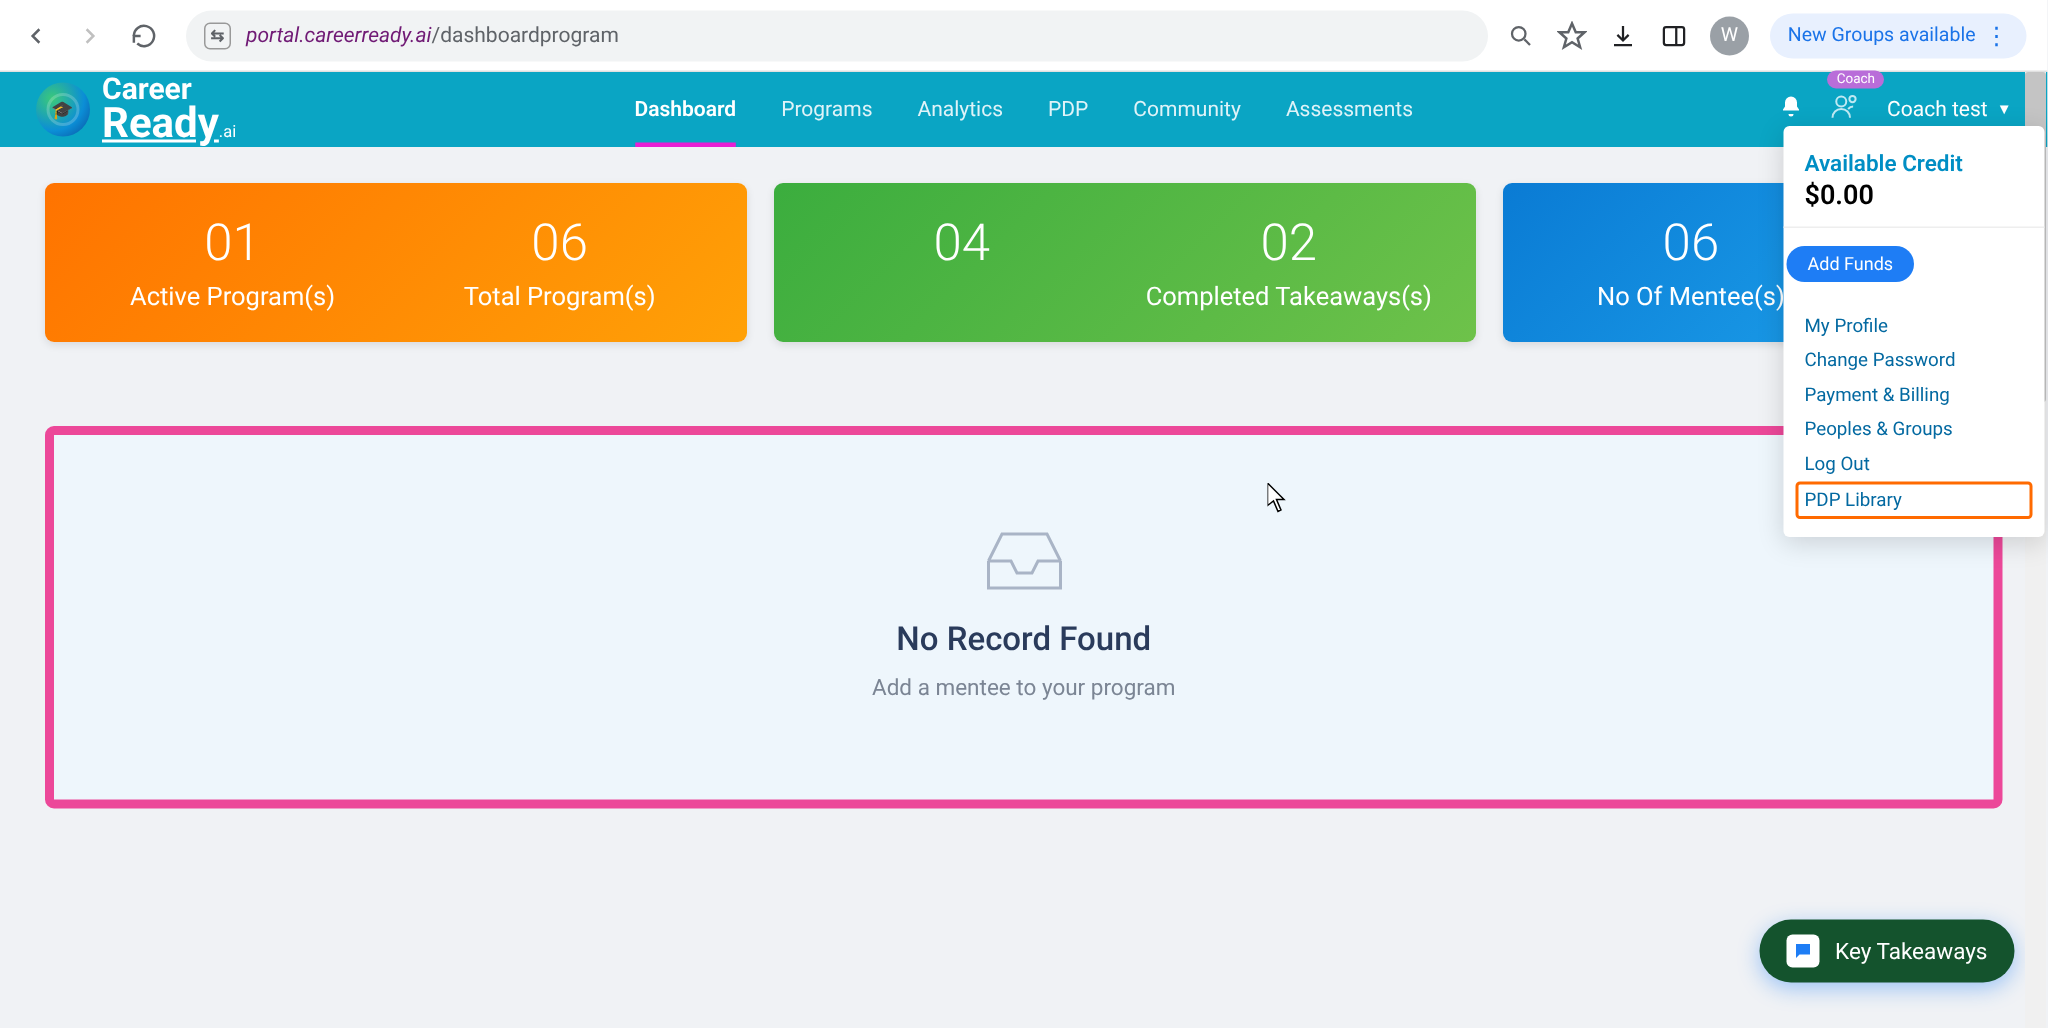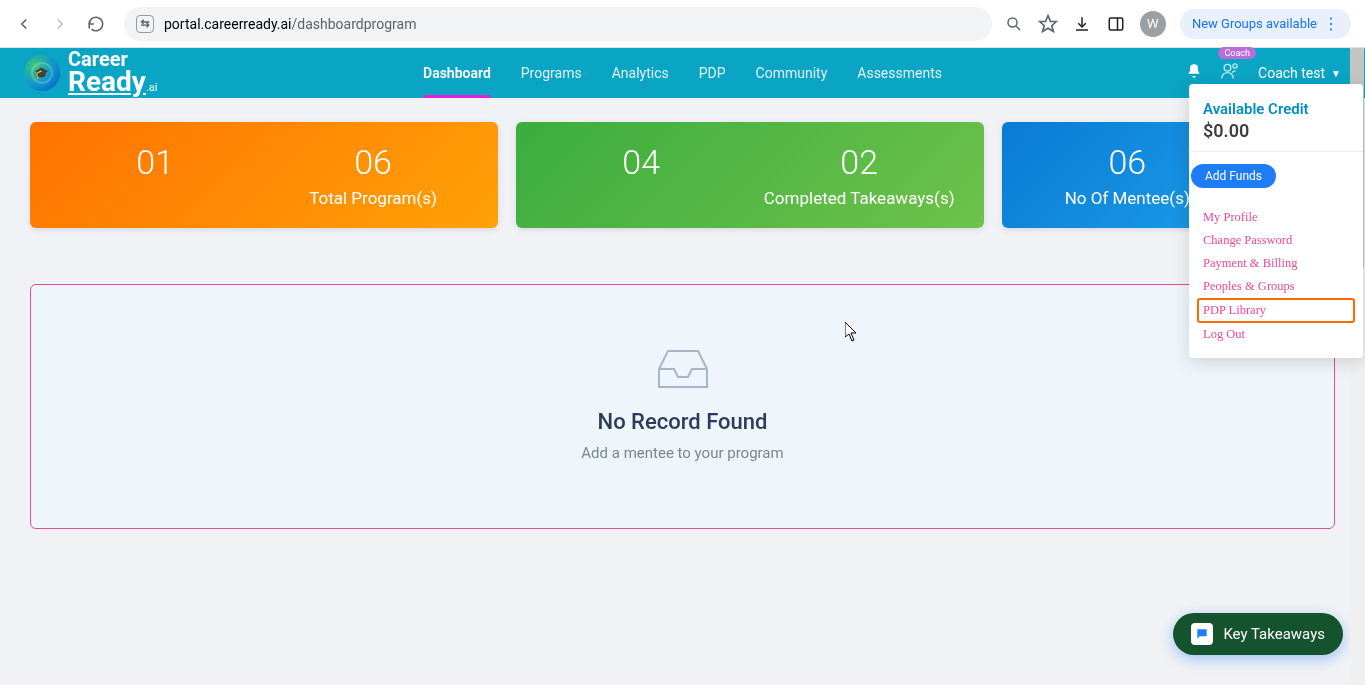--- a/index.html
+++ b/index.html
@@ -5,21 +5,21 @@
     * { margin: 0; padding: 0; box-sizing: border-box; font-family: -apple-system, BlinkMacSystemFont, "Segoe UI", Roboto, sans-serif; }
     body { background: #f0f2f5; width: 1365px; height: 685px; overflow: hidden; }
 
     
     .browser-bar { height: 48px; background: #fff; display: flex; align-items: center; padding: 0 8px; border-bottom: 1px solid #e0e0e0; gap: 4px; }
     .nav-btn { width: 32px; height: 32px; display: flex; align-items: center; justify-content: center; border-radius: 16px; cursor: pointer; color: #5f6368; }
     .nav-btn.disabled { color: #c0c0c0; }
     .url-bar { flex: 1; height: 34px; background: #f1f3f4; border-radius: 17px; display: flex; align-items: center; padding: 0 12px; margin: 0 8px; gap: 10px; }
     .url-icon { width: 18px; height: 18px; display: flex; align-items: center; justify-content: center; color: #5f6368; font-size:11px; font-weight:bold; border:1px solid #999; border-radius:4px; padding:1px 2px;}
     .url-text { color: #202124; font-size: 14px; }
-    .url-domain { color: #000000; }
+    .url-domain { color: #701a75; font-style: italic; }
     .url-path { color: #5f6368; }
     .toolbar-right { display: flex; align-items: center; gap: 14px; padding-right: 6px; }
     .toolbar-icon { width: 20px; height: 20px; display: flex; align-items: center; justify-content: center; color: #5f6368; cursor: pointer; }
     .avatar-circle { width: 26px; height: 26px; border-radius: 50%; background: #9aa0a6; color: #fff; display: flex; align-items: center; justify-content: center; font-size: 13px; }
     .chrome-pill { background: #e8f0fe; border-radius: 17px; padding: 7px 12px; display: flex; align-items: center; gap: 6px; color: #1a73e8; font-size: 13px; cursor: pointer; }
     .chrome-pill .dots { color: #1a73e8; font-size: 16px; line-height: 1; }
 
     
     .app-header { height: 50px; background: #0aa5c4; display: flex; align-items: center; padding: 0 24px; position: relative; }
     .logo-wrap { display: flex; align-items: center; gap: 8px; }
@@ -49,33 +49,33 @@
     .stat-card.orange { background: linear-gradient(135deg, #ff7300, #ffa107); flex: 2; display: flex; }
     .stat-card.orange .half { flex: 1; text-align: center; }
     .stat-card.green { background: linear-gradient(135deg, #3bad3e, #6ec24a); flex: 2; display: flex; }
     .stat-card.green .half { flex: 1; text-align: center; }
     .stat-card.blue { background: linear-gradient(135deg, #0a7bd4, #1b9ce8); flex: 1; text-align: center; }
     .stat-card.teal { background: linear-gradient(135deg, #06b394, #0fd6b0); flex: 0.15; }
     .stat-num { font-size: 34px; font-weight: 300; }
     .stat-label { font-size: 17px; margin-top: 6px; font-weight: 400; }
 
     
-    .empty-panel { margin-top: 56px; border: 1px solid #ec4899; border-radius: 6px; background: #eef6fc; padding: 58px 24px 66px; text-align: center; }
+    .empty-panel { margin-top: 56px; border: 6px solid #ec4899; border-radius: 6px; background: #eef6fc; padding: 58px 24px 66px; text-align: center; }
     .empty-icon { width: 58px; height: 50px; margin: 0 auto 16px; }
     .empty-title { font-size: 22px; color: #2a3b5b; font-weight: 500; margin-bottom: 10px; }
     .empty-sub { font-size: 15px; color: #7b8594; }
 
     
     .dropdown-panel { position: absolute; top: 84px; right: 2px; width: 174px; background: #fff; border-radius: 4px; box-shadow: 0 4px 18px rgba(0,0,0,0.15); padding: 12px 0; z-index: 100; }
     .dd-section { padding: 4px 14px 10px; border-bottom: 1px solid #eee; }
     .dd-title { color: #008ec4; font-size: 15px; font-weight: 600; margin-bottom: 2px; }
-    .dd-amount { color: #404040; font-size: 18px; font-weight: 600; }
+    .dd-amount { color: #000000; font-size: 18px; font-weight: 600; }
     .dd-add-funds { margin: 12px 2px; background: #1e7df5; color: #fff; border: none; border-radius: 14px; padding: 5px 14px; font-size: 12px; cursor: pointer; }
     .dd-list { padding-top: 6px; }
-    .dd-link { padding: 4px 14px; font-size: 12.5px; color: #ec4899; cursor: pointer; font-family: Liberation Serif, serif; }
+    .dd-link { padding: 4px 14px; font-size: 12.5px; color: #0369a1; cursor: pointer; }
     .dd-link.highlighted { border: 2px solid #ff6a00; border-radius: 3px; margin: 0 8px; padding: 3px 4px; }
 
     
     .kt-pill { position: fixed; bottom: 30px; right: 22px; background: #14532d; color: #fff; border-radius: 26px; padding: 10px 18px; display: flex; align-items: center; gap: 10px; font-size: 15px; box-shadow: 0 4px 14px rgba(30,125,245,0.4); cursor: pointer; }
     .kt-icon { width: 22px; height: 22px; background: #fff; border-radius: 4px; display: flex; align-items: center; justify-content: center; color: #1e7df5; font-size: 14px; }
 
     .cursor-arrow { position: absolute; top: 224px; left: 845px; font-size: 16px; color: #000; pointer-events: none; }
 
     
     .scroll-track { position: fixed; right: 1px; top: 48px; bottom: 0; width: 14px; background: #f0f0f0; }
@@ -182,20 +182,21 @@
       <span class="caret">▼</span>
     </div>
   </div>
 </div>
 
 <div class="content">
   <div class="cards-row">
     <div class="stat-card orange">
       <div class="half">
         <div class="stat-num">01</div>
+        <div class="stat-label">Active Program(s)</div>
       </div>
       <div class="half">
         <div class="stat-num">06</div>
         <div class="stat-label">Total Program(s)</div>
       </div>
     </div>
     <div class="stat-card green">
       <div class="half">
         <div class="stat-num">04</div>
       </div>
@@ -234,22 +235,22 @@
   <div class="dd-section">
     <div class="dd-title">Available Credit</div>
     <div class="dd-amount">$0.00</div>
   </div>
   <button class="dd-add-funds">Add Funds</button>
   <div class="dd-list">
     <div class="dd-link">My Profile</div>
     <div class="dd-link">Change Password</div>
     <div class="dd-link">Payment &amp; Billing</div>
     <div class="dd-link">Peoples &amp; Groups</div>
+    <div class="dd-link">Log Out</div>
     <div class="dd-link highlighted">PDP Library</div>
-    <div class="dd-link">Log Out</div>
   </div>
 </div>
 
 <div class="kt-pill">
   <div class="kt-icon">
     <svg width="14" height="14" viewBox="0 0 24 24" fill="#1e7df5">
         <path d="M4 4h16v12H8l-4 4z"></path>
       </svg>
   </div>
   <span>Key Takeaways</span>

